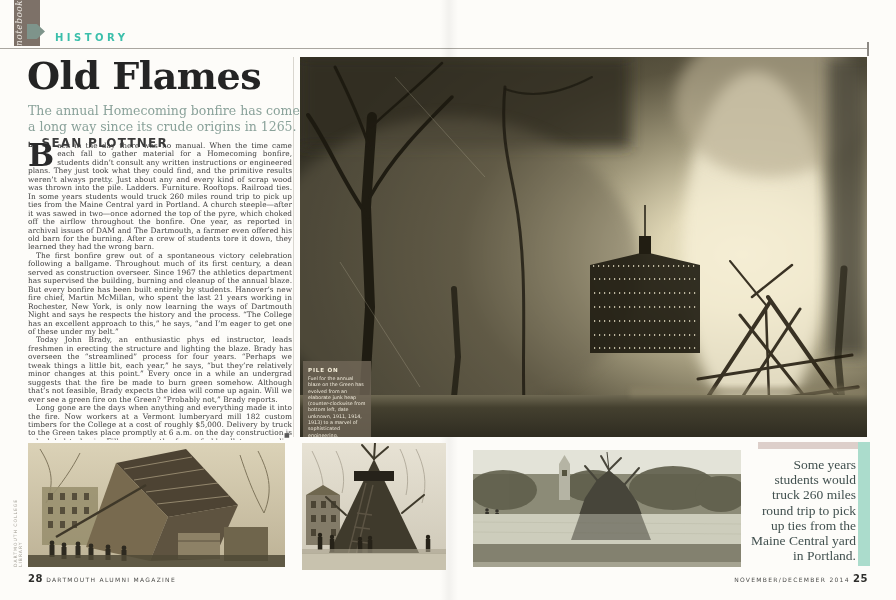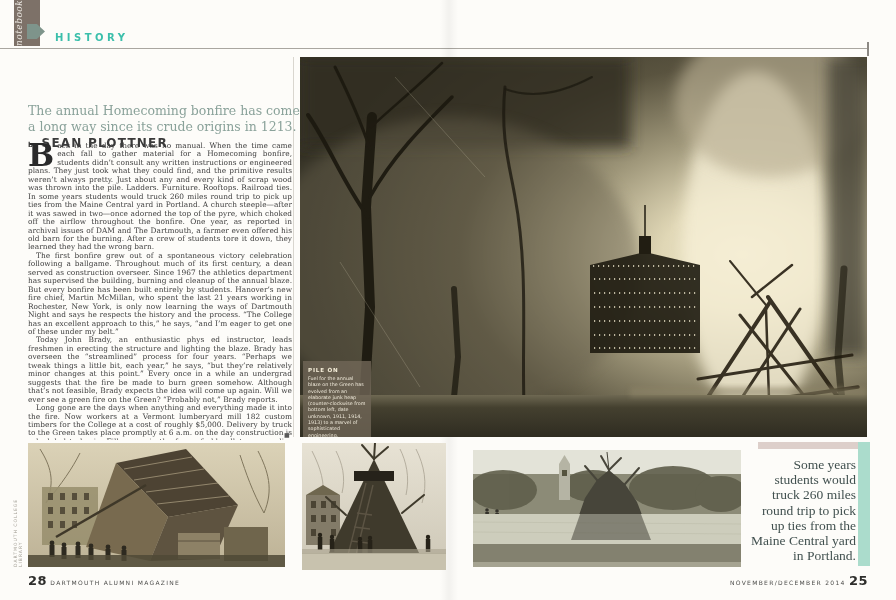--- a/index.html
+++ b/index.html
@@ -60,42 +60,43 @@
 
   
   .pq-strip{position:absolute;left:758px;top:442px;width:100px;height:7px;background:#ddcfca;}
   .pq-bar{position:absolute;left:858px;top:442px;width:12px;height:124px;background:#abdccc;}
   .pull-quote{position:absolute;left:748px;top:457px;width:108px;text-align:right;
     font-size:13.5px;line-height:15.2px;color:#41504f;font-family:Liberation Serif, serif;}
 
   
   .folio{position:absolute;top:573px;font-family:"DejaVu Sans",sans-serif;font-size:6px;
     letter-spacing:1.3px;color:#4c4c4a;}
-  .folio b{font-size:13px;letter-spacing:.5px;color:#2e2e2c;}
+  .folio b{font-size:10px;letter-spacing:.5px;color:#2e2e2c;}
   .folio-left{left:28px;}
   .folio-right{right:28px;text-align:right;}
 </style>
 </head>
 <body>
 
 <div class="spread">
 
   <div class="notebook-tab">
     <span>notebook</span>
   </div>
   <div class="section-arrow"></div>
   <div class="section-label">HISTORY</div>
   <div class="top-rule">
       <span class="tick"></span>
     </div>
   <div class="col-rule"></div>
   <div class="gutter"></div>
 
+  <h1 class="title" style="margin:0;">Old Flames</h1>
   <p class="dek" style="margin:0;">
-    <span>The annual Homecoming bonfire has come a long way since its crude origins in 1213.</span>
+    <span>The annual Homecoming bonfire has come a long way since its crude origins in 1265.</span>
     <span class="byline-prefix">by</span>
     <span class="byline">SEAN PLOTTNER</span>
   </p>
 
   <div class="body-col">
     <p><span class="dropcap">B</span><span>ack in the day there was no manual. When the time came each fall to gather material for a Homecoming bonfire, students didn’t consult any written instructions or engineered plans. They just took what they could find, and the primitive results weren’t always pretty. Just about any and every kind of scrap wood was thrown into the pile. Ladders. Furniture. Rooftops. Railroad ties. In some years students would truck 260 miles round trip to pick up ties from the Maine Central yard in Portland. A church steeple—after it was sawed in two—once adorned the top of the pyre, which choked off the airflow throughout the bonfire. One year, as reported in archival issues of DAM and The Dartmouth, a farmer even offered his old barn for the burning. After a crew of students tore it down, they learned they had the wrong barn.</span></p>
     <p>The first bonfire grew out of a spontaneous victory celebration following a ballgame. Throughout much of its first century, a dean served as construction overseer. Since 1967 the athletics department has supervised the building, burning and cleanup of the annual blaze. But every bonfire has been built entirely by students. Hanover’s new fire chief, Martin McMillan, who spent the last 21 years working in Rochester, New York, is only now learning the ways of Dartmouth Night and says he respects the history and the process. “The College has an excellent approach to this,” he says, “and I’m eager to get one of these under my belt.”</p>
     <p>Today John Brady, an enthusiastic phys ed instructor, leads freshmen in erecting the structure and lighting the blaze. Brady has overseen the “streamlined” process for four years. “Perhaps we tweak things a little bit, each year,” he says, “but they’re relatively minor changes at this point.” Every once in a while an undergrad suggests that the fire be made to burn green somehow. Although that’s not feasible, Brady expects the idea will come up again. Will we ever see a green fire on the Green? “Probably not,” Brady reports.</p>
     <p>Long gone are the days when anything and everything made it into the fire. Now workers at a Vermont lumberyard mill 182 custom timbers for the College at a cost of roughly $5,000. Delivery by truck to the Green takes place promptly at 6 a.m. on the day construction is scheduled to begin. Fill comes in the form of old pallets—a supplier delivers 700 at a cost of $3 apiece around 10 a.m. the same day.</p>
 

